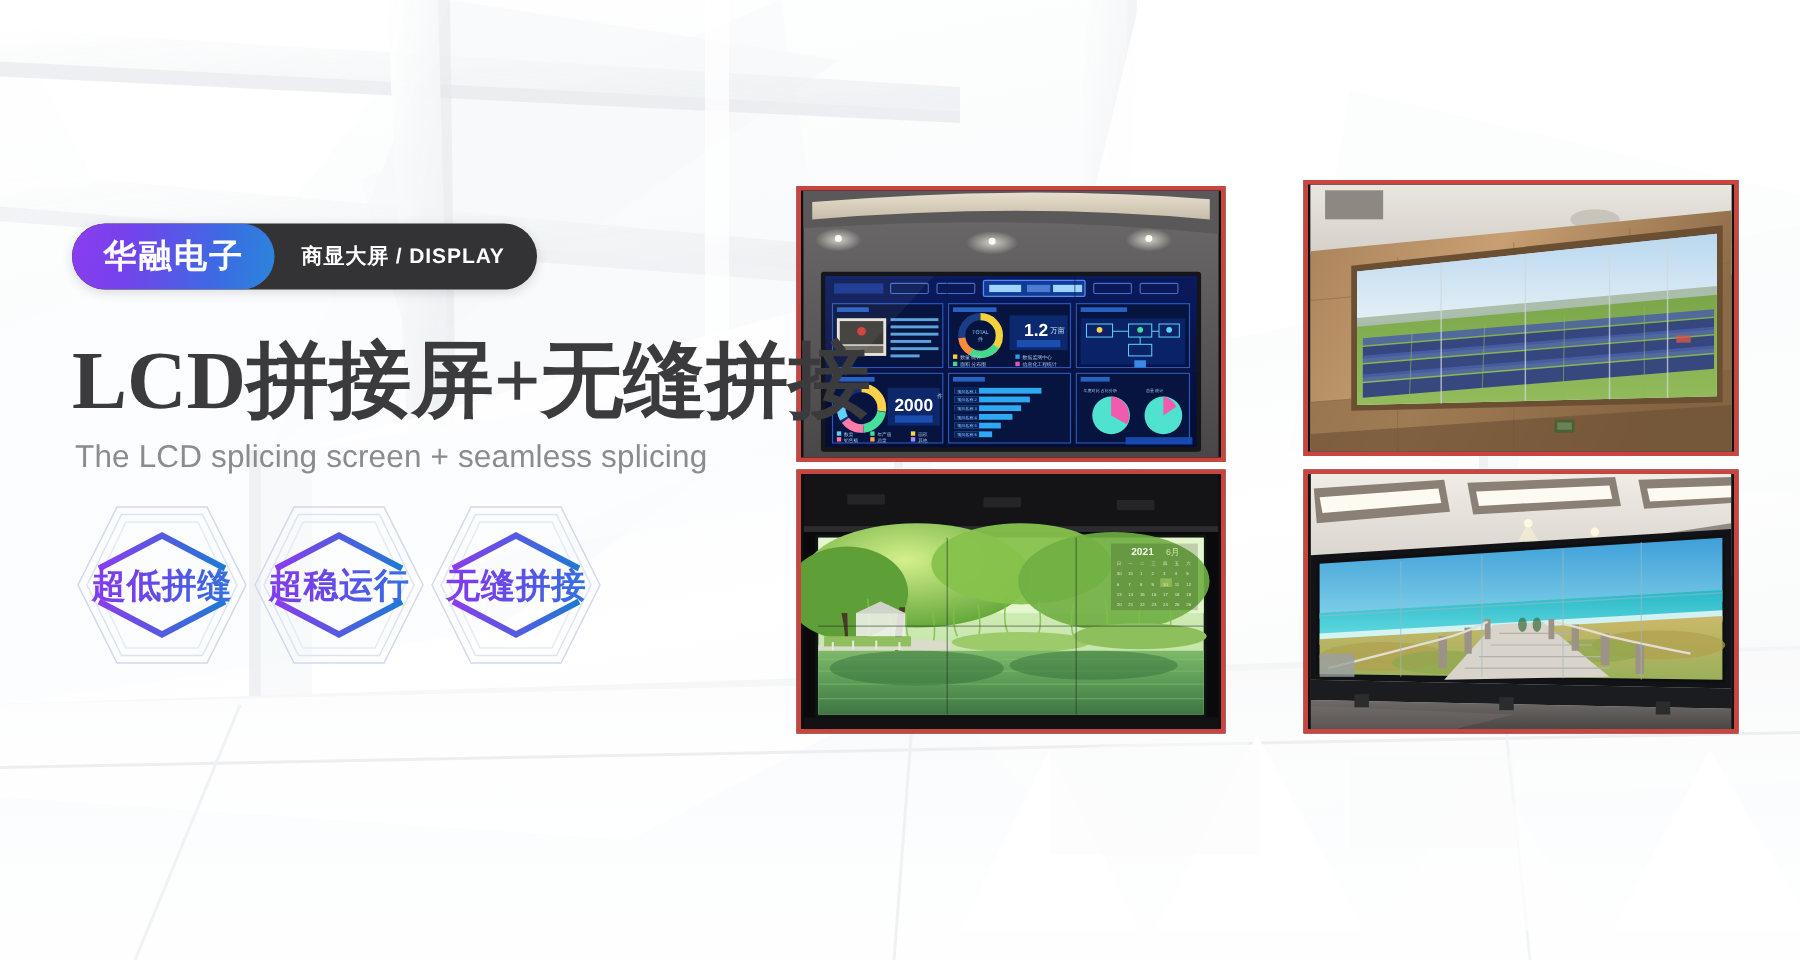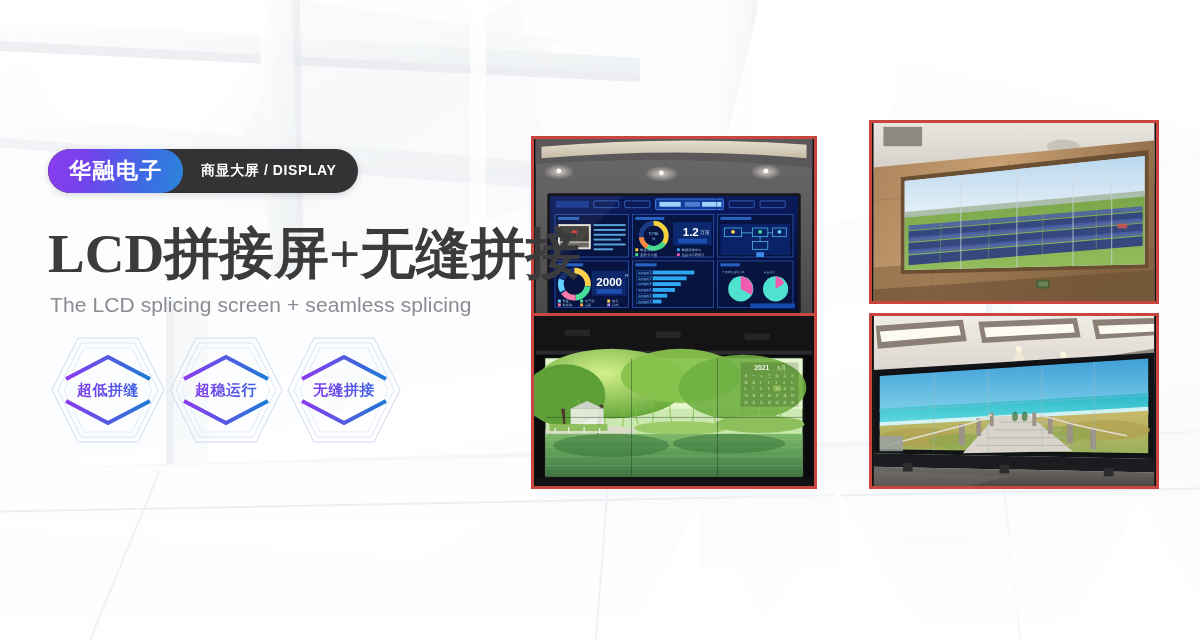--- a/index.html
+++ b/index.html
@@ -82,42 +82,42 @@
   }
   .feature{
     position:relative;
     width:120px; height:116px;
     margin-right:-2px;
   }
   .feature svg{ position:absolute; left:0; top:0; }
   .feature-label{
     position:absolute; left:0; top:0; width:120px; height:116px;
     display:flex; align-items:center; justify-content:center;
-    font-size:15px; font-weight:bold;
+    font-size:23px; font-weight:bold;
     letter-spacing:.5px;
     background:linear-gradient(95deg,#8C3BEE 0%,#7440EB 35%,#3E66E2 75%,#2C86DA 100%);
     -webkit-background-clip:text;
     background-clip:text;
     color:transparent;
     -webkit-text-fill-color:transparent;
   }
 
   
   .grid{
     position:absolute; left:531px; top:120px;
     width:628px; height:369px;
     z-index:5;
   }
   .photo{
     position:absolute;
     border:3px solid #c9453f;
     background:#111;
     overflow:hidden;
   }
-  .p-tl{ left:0px;   top:16px;   width:286px; height:184px; }
+  .p-tl{ left:0px;   top:4px;   width:286px; height:184px; }
   .p-tr{ left:338px; top:0px;   width:290px; height:184px; }
   .p-bl{ left:0px;   top:193px; width:286px; height:176px; }
   .p-br{ left:338px; top:193px; width:290px; height:176px; }
   .photo-inner{ position:absolute; inset:0; overflow:hidden; }
   .photo-inner svg{ display:block; width:100%; height:100%; }
 </style>
 </head>
 <body>
 
 <div class="banner">

